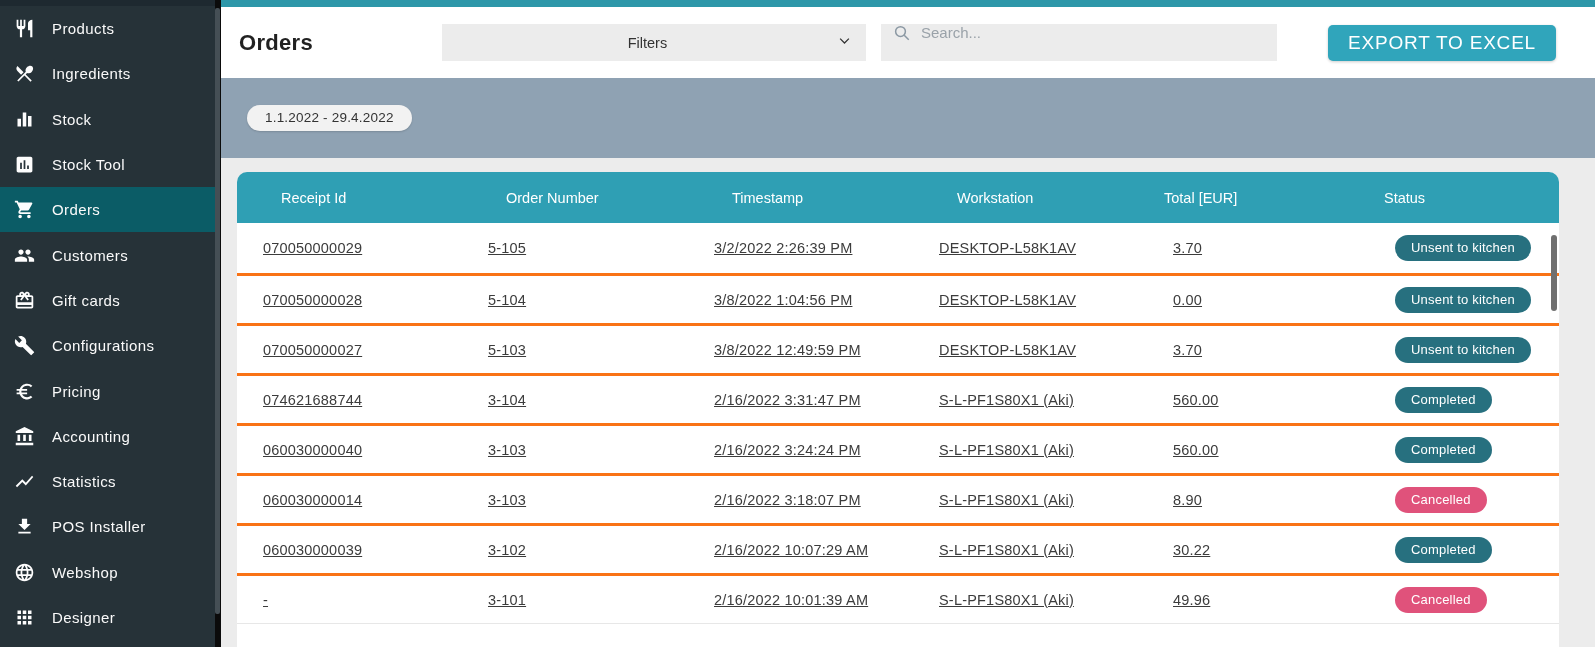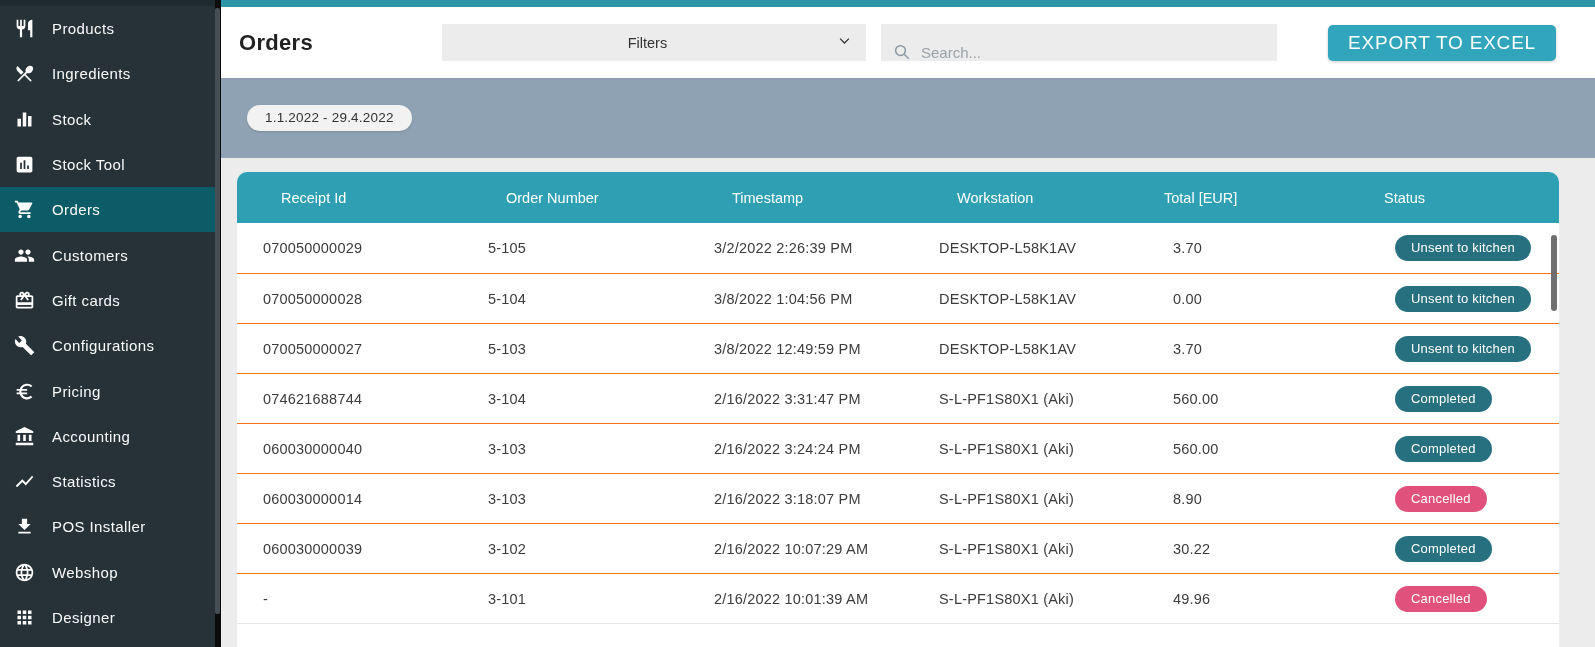--- a/index.html
+++ b/index.html
@@ -35,21 +35,21 @@
   }
   .page-title { font-size: 22px; font-weight: 600; color: #212121; letter-spacing: 0.3px; }
   .filters-box {
     margin-left: 129px; width: 424px; height: 37px; background: #ececec;
     display: flex; align-items: center; padding: 0 14px 0 16px; cursor: pointer; text-align: center;
   }
   .filters-label { font-size: 14.5px; color: #333; flex: 1; }
   .chevron svg { width: 15px; height: 15px; stroke: #333; stroke-width: 2; fill: none; }
   .search-box {
     margin-left: 15px; width: 396px; height: 37px; background: #ececec;
-    display: flex; align-items: flex-end; padding: 0 12px; gap: 10px;
+    display: flex; align-items: flex-start; padding: 0 12px; gap: 10px;
   }
   .search-box svg { width: 18px; height: 18px; stroke: #8b98a3; stroke-width: 2; fill: none; flex: none; }
   .search-input {
     border: none; outline: none; background: transparent; flex: 1;
     font-size: 15px; color: #444; font-family: "Liberation Sans", sans-serif;
   }
   .search-input::placeholder { color: #9aa2a9; }
   .export-btn {
     margin-left: auto; height: 36px; padding: 0 20px; background: #30a5bb;
     color: #fff; border: none; border-radius: 5px; font-size: 19px;
@@ -70,22 +70,22 @@
     display: grid; grid-template-columns: 225px 226px 225px 234px 218px 194px;
     align-items: center;
   }
   .thead {
     height: 51px; background: #2f9fb4; border-radius: 10px 10px 0 0;
     color: #fff; font-size: 14.5px; font-weight: 400;
   }
   .th { padding-left: 44px; }
   .th.th-total { padding-left: 17px; }
   .th.th-status { padding-left: 19px; }
-  .trow { height: 50px; background: #fff; font-size: 14.5px; color: #3c3c3c; }
-  .trow + .trow { border-top: 1px solid #f97316; }
+  .trow { height: 50px; background: #fff; font-size: 14.5px; color: #3c3c3c; text-decoration: underline; }
+  .trow + .trow { border-top: 3px solid #f97316; }
   .td { padding-left: 26px; letter-spacing: 0.2px; }
   .badge {
     display: inline-block; margin-left: 30px; padding: 5px 16px 6px 16px;
     border-radius: 14px; color: #fff; font-size: 13px; letter-spacing: 0.2px;
   }
   .badge[data-variant="unsent"] { background: #27707f; }
   .badge[data-variant="completed"] { background: #27707f; }
   .badge[data-variant="cancelled"] { background: #e0527b; }
   .trow-partial { height: 24px; background: #fff; border-top: 1px solid #e7e7e7; width: 1322px; }
   .table-scroll-thumb {

